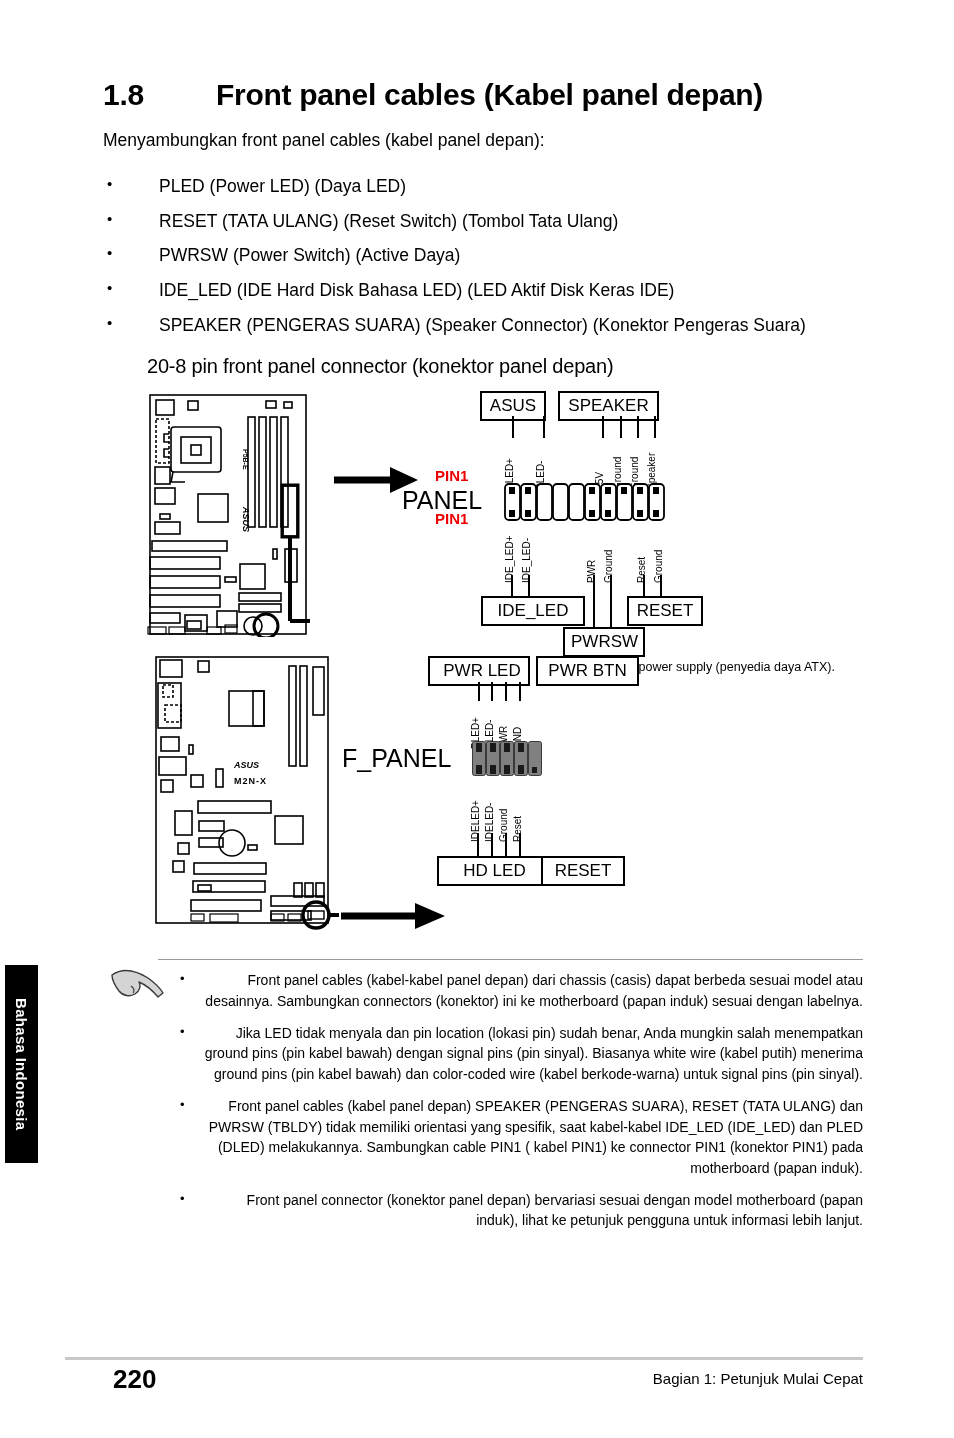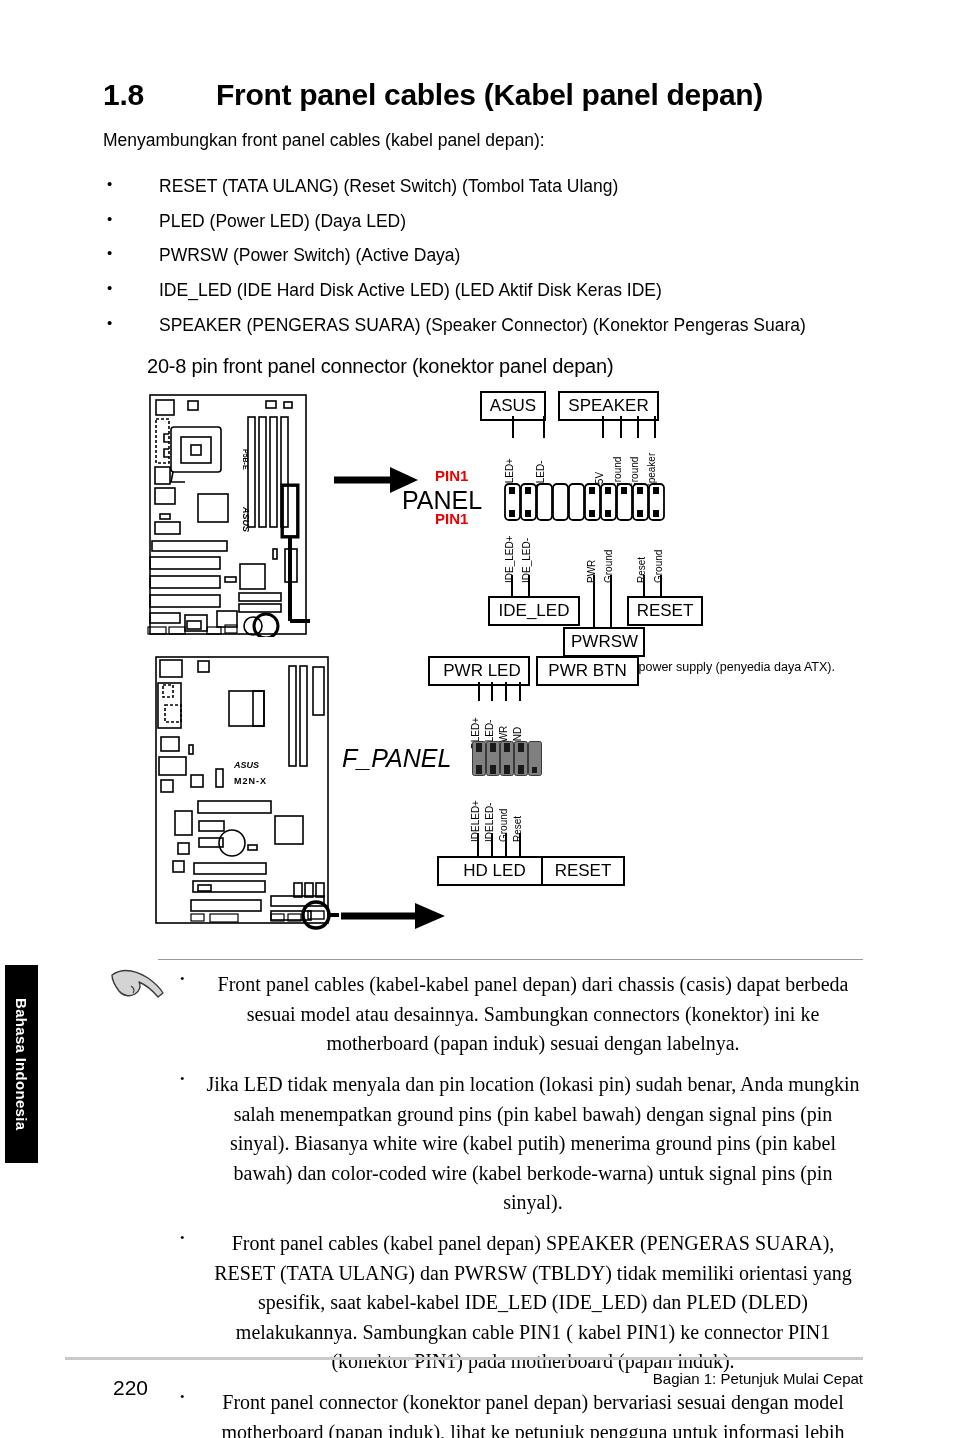--- a/index.html
+++ b/index.html
@@ -112,40 +112,39 @@
   }
 
   
   .note-wrap{ position:relative; margin-top:22px; margin-left:55px; width:705px; }
   .note-rule{ height:1px; background:#9a9a9a; width:705px; }
   .note-icon{ position:absolute; left:-50px; top:5px; width:58px; height:46px; }
   ul.notes{ list-style:none; margin:10px 0 0 0; padding:0; }
   ul.notes li{
     position:relative;
     padding-left:45px;
-    font-size:20px;
+    font-size:14px;
     line-height:1.48;
     margin-bottom:11px;
-    text-align:center;
-    font-family:Liberation Serif, serif;
+    text-align:right;
   }
   ul.notes li:before{
     content:"\2022";
     position:absolute; left:22px; top:-1px;
     font-size:13px;
   }
 
   
   .footer-rule{
     position:absolute; left:65px; top:1357px;
     width:798px; height:3px; background:#c9c9c9;
   }
   .footer-num{
     position:absolute; left:113px; top:1364px;
-    font-size:21px; font-weight:normal;margin-top:12px;
+    font-size:26px; font-weight:bold;
   }
   .footer-txt{
     position:absolute; right:91px; top:1370px;
     font-size:15px;
   }
 </style>
 </head>
 <body>
 
 <div class="side-tab">
@@ -155,24 +154,24 @@
 <div class="page">
 
   <div class="heading">
     <div class="num">1.8</div>
     <div class="txt">Front panel cables (Kabel panel depan)</div>
   </div>
 
   <div class="intro">Menyambungkan front panel cables (kabel panel depan):</div>
 
   <ul class="bullets">
+    <li>PLED (Power LED) (Daya LED)</li>
     <li>RESET (TATA ULANG) (Reset Switch) (Tombol Tata Ulang)</li>
-    <li>PLED (Power LED) (Daya LED)</li>
     <li>PWRSW (Power Switch) (Active Daya)</li>
-    <li>IDE_LED (IDE Hard Disk Active LED) (LED Aktif Disk Keras IDE)</li>
+    <li>IDE_LED (IDE Hard Disk Bahasa LED) (LED Aktif Disk Keras IDE)</li>
     <li>SPEAKER (PENGERAS SUARA) (Speaker Connector) (Konektor Pengeras Suara)</li>
   </ul>
 
   <div class="sec-title">20-8 pin front panel connector (konektor panel depan)</div>
 
   <div class="figure fig1">
 
     <svg class="mb" style="left:0px; top:6px;" width="190" height="248" viewBox="0 0 190 248">
       <g fill="none" stroke="#000" stroke-width="1.6">
         <rect x="3" y="6" width="156" height="239"></rect>
@@ -295,21 +294,21 @@
     <div class="pin-txt" style="left:500px; top:190px;">Reset</div>
     <div class="pin-txt" style="left:517px; top:190px;">Ground</div>
 
     <div class="leader" style="left:364px; top:192px; width:2px; height:22px;"></div>
     <div class="leader" style="left:381px; top:192px; width:2px; height:22px;"></div>
     <div class="leader" style="left:446px; top:192px; width:2px; height:54px;"></div>
     <div class="leader" style="left:463px; top:192px; width:2px; height:54px;"></div>
     <div class="leader" style="left:496px; top:192px; width:2px; height:22px;"></div>
     <div class="leader" style="left:513px; top:192px; width:2px; height:22px;"></div>
 
-    <div class="lbl-box" style="left:341px; top:213px; width:92px;">IDE_LED</div>
+    <div class="lbl-box" style="left:334px; top:213px; width:104px;">IDE_LED</div>
     <div class="lbl-box" style="left:480px; top:213px; width:76px;">RESET</div>
     <div class="lbl-box" style="left:416px; top:244px; width:82px;">PWRSW</div>
 
     <div class="footnote" style="left:397px; top:277px;">•Kebutuhan ATX power supply (penyedia daya ATX).</div>
   </div>
 
 
   <div class="figure fig2">
 
     <svg class="mb" style="left:6px; top:6px;" width="190" height="278" viewBox="0 0 190 278">
@@ -376,21 +375,21 @@
     <div class="leader" style="left:331px; top:35px; width:2px; height:19px;"></div>
     <div class="leader" style="left:344px; top:35px; width:2px; height:19px;"></div>
     <div class="leader" style="left:358px; top:35px; width:2px; height:19px;"></div>
     <div class="leader" style="left:372px; top:35px; width:2px; height:19px;"></div>
 
     <div class="pin-txt" style="left:334px; top:92px;">PLED+</div>
     <div class="pin-txt" style="left:348px; top:92px;">PLED-</div>
     <div class="pin-txt" style="left:362px; top:92px;">PWR</div>
     <div class="pin-txt" style="left:376px; top:92px;">GND</div>
 
-    <div class="panel-word" style="left:195px; top:97px;font-style:italic;">F_PANEL</div>
+    <div class="panel-word" style="left:195px; top:97px;">F_PANEL</div>
 
     <svg style="position:absolute; left:325px; top:94px;" width="72" height="35" viewBox="0 0 72 35">
       <g fill="#808080" stroke="#3a3a3a" stroke-width="1">
         <rect x="0.5" y="0.5" width="13" height="34" rx="2"></rect>
         <rect x="14.5" y="0.5" width="13" height="34" rx="2"></rect>
         <rect x="28.5" y="0.5" width="13" height="34" rx="2"></rect>
         <rect x="42.5" y="0.5" width="13" height="34" rx="2"></rect>
         <rect x="56.5" y="0.5" width="13" height="34" rx="2"></rect>
       </g>
       <g fill="#1a1a1a">

